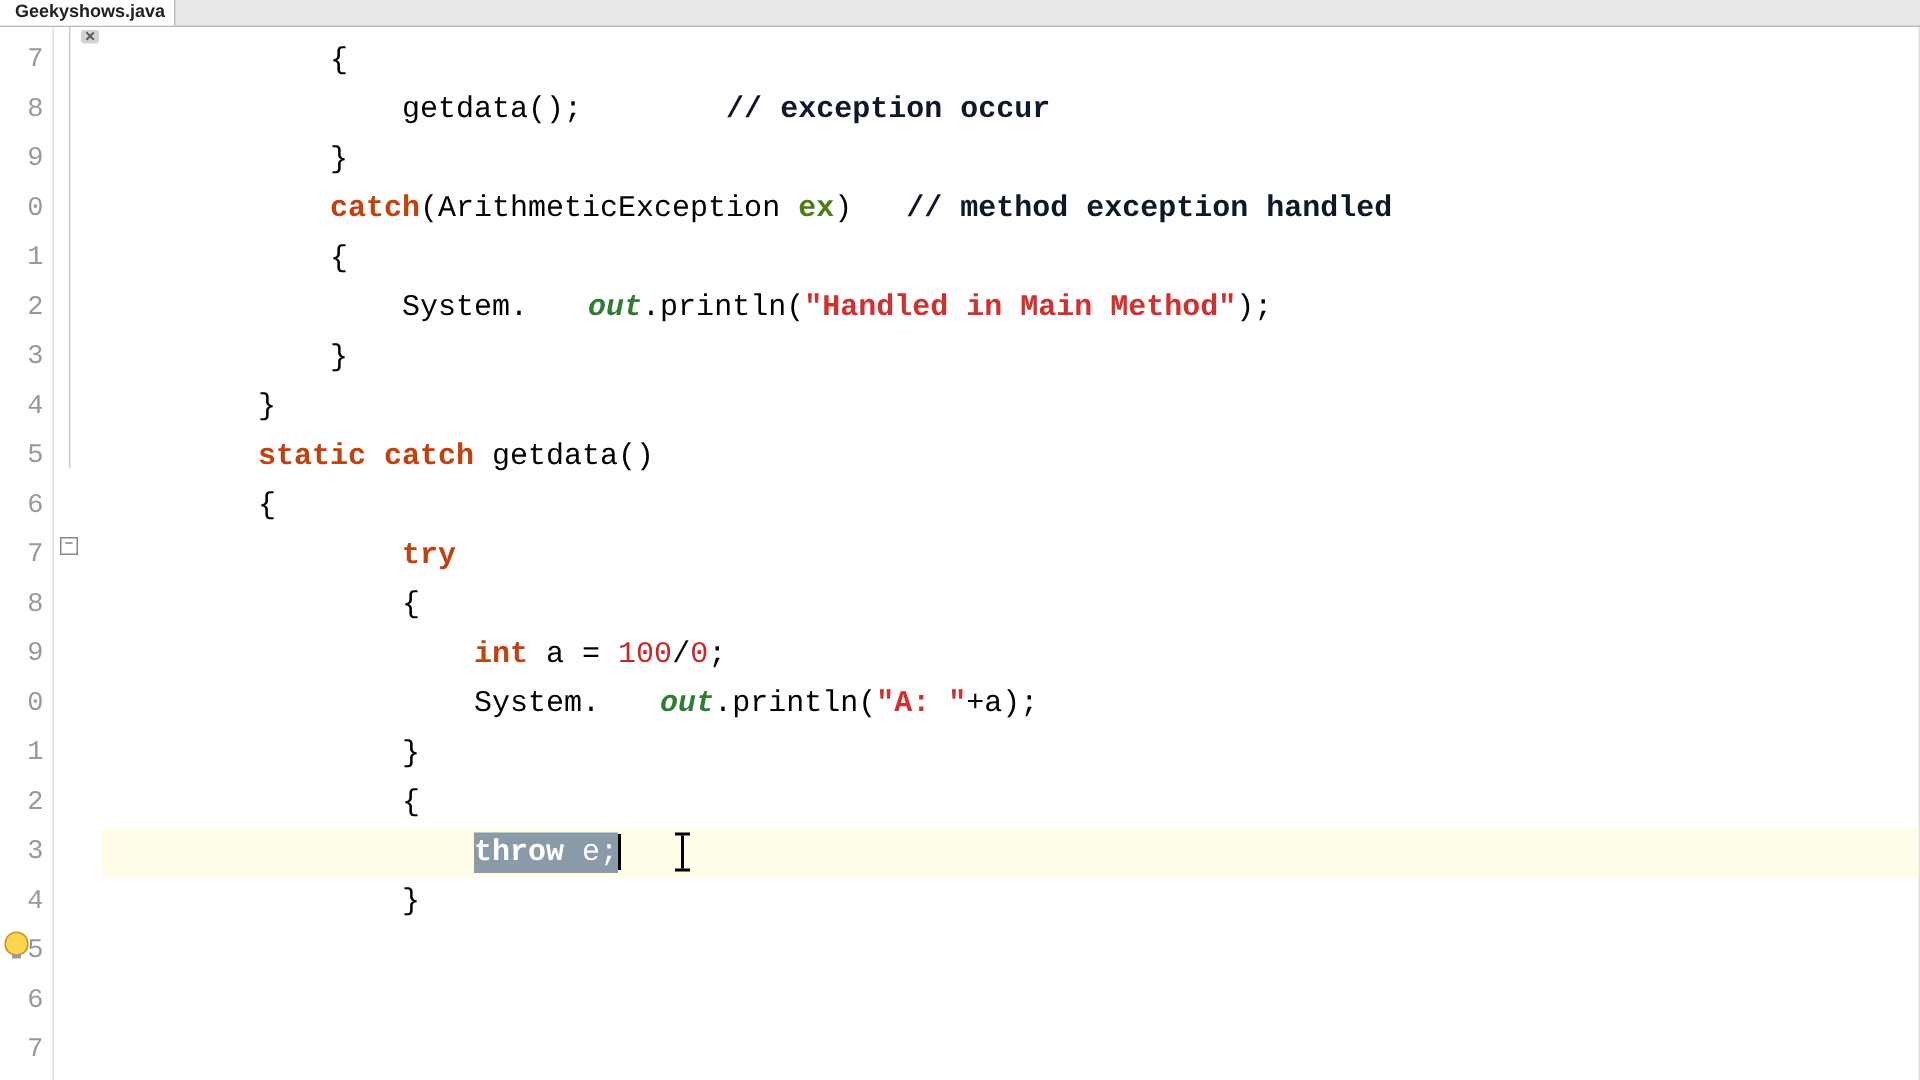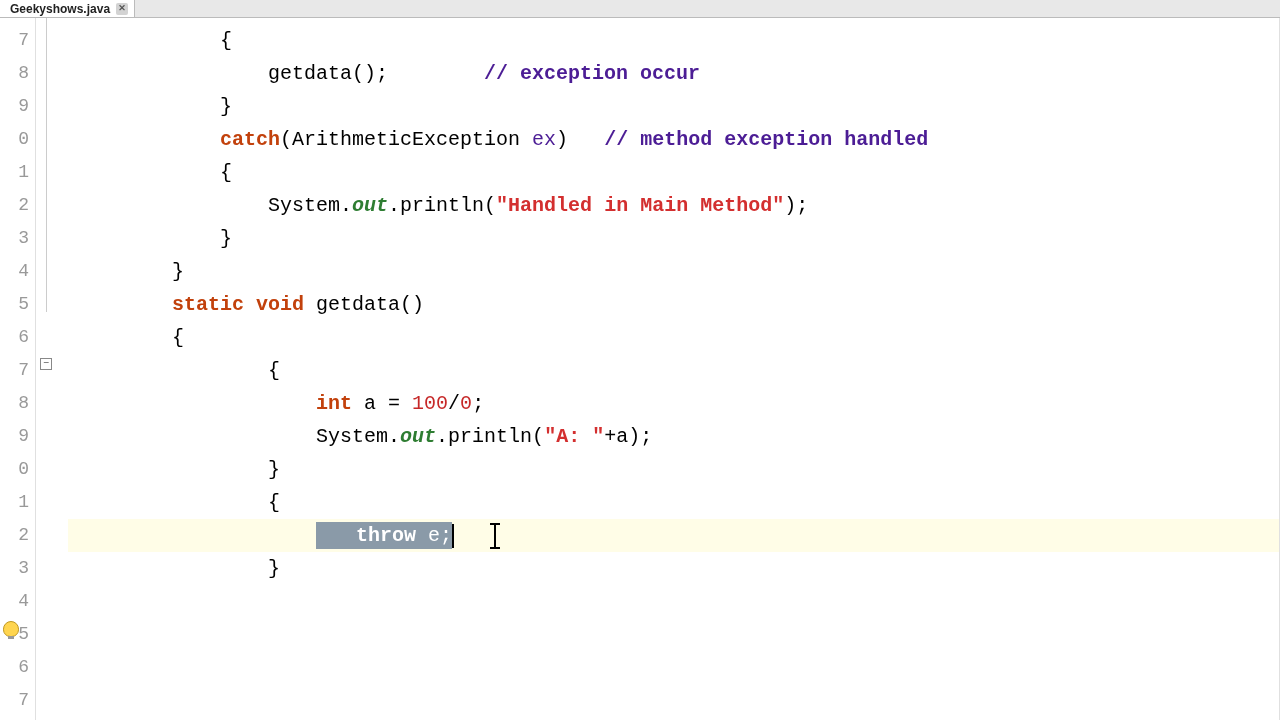--- a/index.html
+++ b/index.html
@@ -22,20 +22,21 @@
     background: #fff;
     border-right: 1px solid #bbb;
     display: flex;
     align-items: center;
     padding: 0 6px 0 10px;
     font-family: Arial, sans-serif;
     font-size: 12px;
     font-weight: bold;
     color: #222;
     gap: 6px;
+    flex-direction: column;
   }
   .tab-close {
     width: 12px;
     height: 12px;
     border-radius: 2px;
     background: #d3d3d3;
     display: flex;
     align-items: center;
     justify-content: center;
     font-size: 9px;
@@ -110,38 +111,38 @@
   }
   .line {
     height: 33px;
     line-height: 33px;
     white-space: pre;
     padding-left: 8px;
     position: relative;
   }
   .kw { color: #c2410c; font-weight: bold; }
   .func { color: #000; font-weight: normal; }
-  .field { color: #2e7d32; font-weight: bold; font-style: italic; }
+  .field { color: #2e7d32; font-weight: bold; font-style: italic; margin-left: 40px; }
   .str { color: #d32f2f; font-weight: bold; }
   .num { color: #c62828; }
-  .cmt { color: #4c1d95; font-weight: bold; }
+  .cmt { color: #0f172a; font-weight: bold; }
   .var-hl {
     background: #f9e79f;
     border-radius: 2px;
     padding: 0 1px;
   }
   .current-line {
     background: #fffde7;
   }
   .sel {
     background: #8a9aa8;
     color: #fff;
     padding: 2px 0;
   }
-  .sel .kw2 { color: #fff; font-weight: bold; margin-left: 40px; }
+  .sel .kw2 { color: #fff; font-weight: bold; }
   .caret {
     display: inline-block;
     width: 2px;
     height: 24px;
     background: #000;
     vertical-align: middle;
     margin-left: 0;
   }
   .ibeam {
     display:inline-block;
@@ -199,27 +200,28 @@
   <div class="foldcol">
     <div class="foldline" style="top:0;height:294px"></div>
     <div class="fold-icon" style="top:340px">−</div>
     <div class="bulb" style="top:603px"></div>
   </div>
 
   <div class="code">
     <div class="line"><span>            {</span></div>
     <div class="line"><span>                </span><span class="func">getdata</span><span>();        </span><span class="cmt">// exception occur</span></div>
     <div class="line"><span>            }</span></div>
-    <div class="line"><span>            </span><span class="kw">catch</span><span>(ArithmeticException </span><span class="cmt" style="color:#4c1d95;font-weight:normal">ex</span><span>)   </span><span class="cmt">// method exception handled</span></div>
+    <div class="line"><span>            </span><span class="kw">catch</span><span>(ArithmeticException </span><span class="cmt" style="color:#4d7c0f;font-weight:bold">ex</span><span>)   </span><span class="cmt">// method exception handled</span></div>
     <div class="line"><span>            {</span></div>
     <div class="line"><span>                System.</span><span class="field">out</span><span>.</span><span class="func">println</span><span>(</span><span class="str">"Handled in Main Method"</span><span>);</span></div>
     <div class="line"><span>            }</span></div>
     <div class="line"><span>        }</span></div>
-    <div class="line"><span>        </span><span class="kw">static void </span><span class="func">getdata</span><span>()</span></div>
+    <div class="line"><span>        </span><span class="kw">static catch </span><span class="func">getdata</span><span>()</span></div>
     <div class="line"><span>        {</span></div>
+    <div class="line"><span>                </span><span class="kw">try</span></div>
     <div class="line"><span>                {</span></div>
     <div class="line"><span>                    </span><span class="kw">int</span><span> a = </span><span class="num">100</span><span>/</span><span class="num">0</span><span>;</span></div>
     <div class="line"><span>                    System.</span><span class="field">out</span><span>.</span><span class="func">println</span><span>(</span><span class="str">"A: "</span><span>+a);</span></div>
     <div class="line"><span>                }</span></div>
     <div class="line"><span>                {</span></div>
     <div class="line current-line"><span>                    </span><span class="sel"><span class="kw2">throw</span><span> e;</span></span><span class="caret"></span><span class="ibeam"></span></div>
     <div class="line"><span>                }</span></div>
     <div class="line"><span></span></div>
   </div>
 </div>

